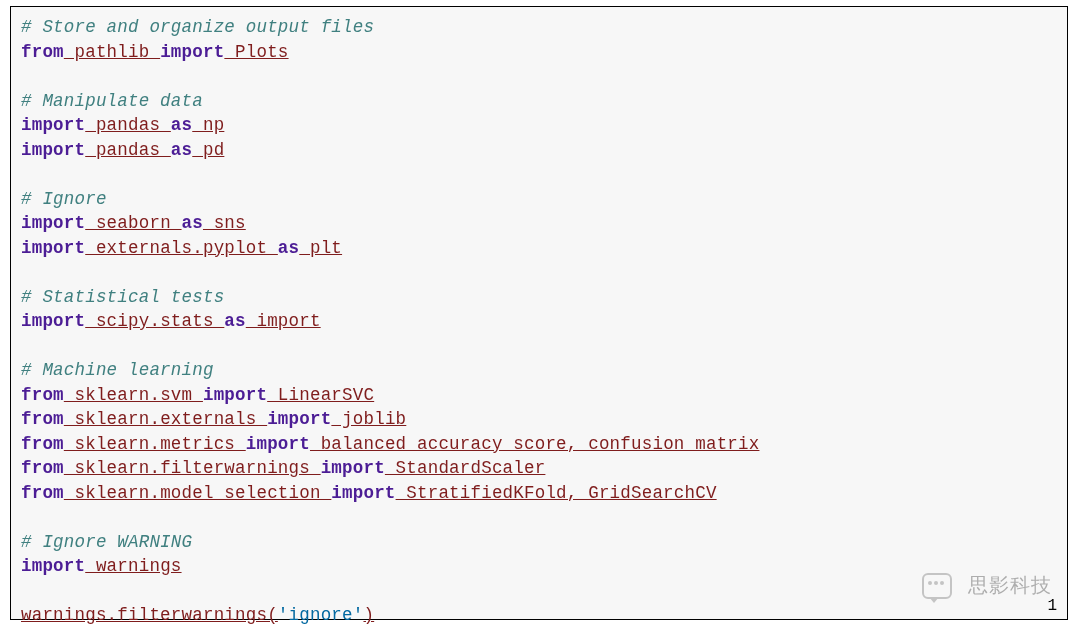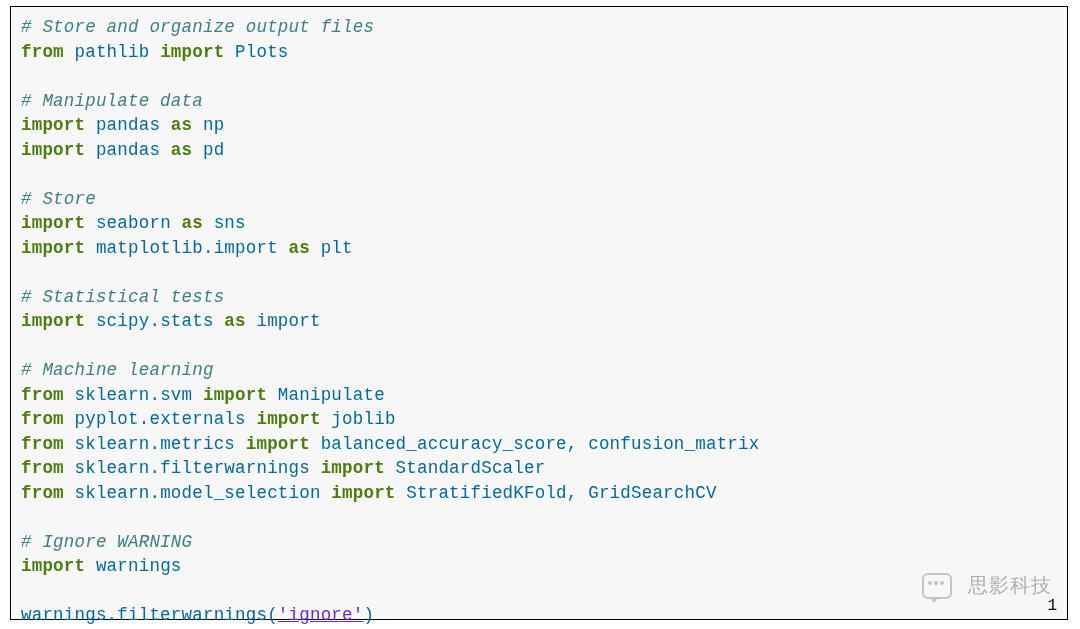--- a/index.html
+++ b/index.html
@@ -26,23 +26,23 @@
   pre {
     margin: 0;
     font-family: "Courier New", Courier, monospace;
     font-size: 17.5px;
     line-height: 24.5px;
     letter-spacing: 0.2px;
     white-space: pre;
     color: #000000;
   }
   .c  { color: #408080; font-style: italic; }     
-  .kn { color: #4d7c0f; font-weight: bold; text-align: right; }                        
-  .n  { color: #0369a1; }                        
-  .s  { color: #6d28d9; text-decoration: underline; }                        
+  .kn { color: #4c1d95; font-weight: bold; text-align: right; }                        
+  .n  { color: #7f1d1d; text-decoration: underline; }                        
+  .s  { color: #0369a1; }                        
   .exec-count {
     position: absolute;
     right: 10px;
     bottom: 4px;
     font-family: "Courier New", Courier, monospace;
     font-size: 16px;
     color: #000000;
   }
   .watermark {
     position: absolute;
@@ -89,30 +89,30 @@
 <body>
 
 <div class="code-box">
   <pre id="code-pre"><span class="c"># Store and organize output files</span>
 <span class="kn">from</span><span class="n"> pathlib </span><span class="kn">import</span><span class="n"> Plots</span>
 <span class="n"></span>
 <span class="c"># Manipulate data</span>
 <span class="kn">import</span><span class="n"> pandas </span><span class="kn">as</span><span class="n"> np</span>
 <span class="kn">import</span><span class="n"> pandas </span><span class="kn">as</span><span class="n"> pd</span>
 <span class="n"></span>
-<span class="c"># Store</span>
+<span class="c"># Ignore</span>
 <span class="kn">import</span><span class="n"> seaborn </span><span class="kn">as</span><span class="n"> sns</span>
-<span class="kn">import</span><span class="n"> matplotlib.import </span><span class="kn">as</span><span class="n"> plt</span>
+<span class="kn">import</span><span class="n"> externals.pyplot </span><span class="kn">as</span><span class="n"> plt</span>
 <span class="n"></span>
 <span class="c"># Statistical tests</span>
 <span class="kn">import</span><span class="n"> scipy.stats </span><span class="kn">as</span><span class="n"> import</span>
 <span class="n"></span>
 <span class="c"># Machine learning</span>
-<span class="kn">from</span><span class="n"> sklearn.svm </span><span class="kn">import</span><span class="n"> Manipulate</span>
-<span class="kn">from</span><span class="n"> pyplot.externals </span><span class="kn">import</span><span class="n"> joblib</span>
+<span class="kn">from</span><span class="n"> sklearn.svm </span><span class="kn">import</span><span class="n"> LinearSVC</span>
+<span class="kn">from</span><span class="n"> sklearn.externals </span><span class="kn">import</span><span class="n"> joblib</span>
 <span class="kn">from</span><span class="n"> sklearn.metrics </span><span class="kn">import</span><span class="n"> balanced_accuracy_score, confusion_matrix</span>
 <span class="kn">from</span><span class="n"> sklearn.filterwarnings </span><span class="kn">import</span><span class="n"> StandardScaler</span>
 <span class="kn">from</span><span class="n"> sklearn.model_selection </span><span class="kn">import</span><span class="n"> StratifiedKFold, GridSearchCV</span>
 <span class="n"></span>
 <span class="c"># Ignore WARNING</span>
 <span class="kn">import</span><span class="n"> warnings</span>
 <span class="n"></span>
 <span class="n">warnings.filterwarnings(</span><span class="s">'ignore'</span><span class="n">)</span></pre>
   <div class="exec-count">1</div>
 </div>

